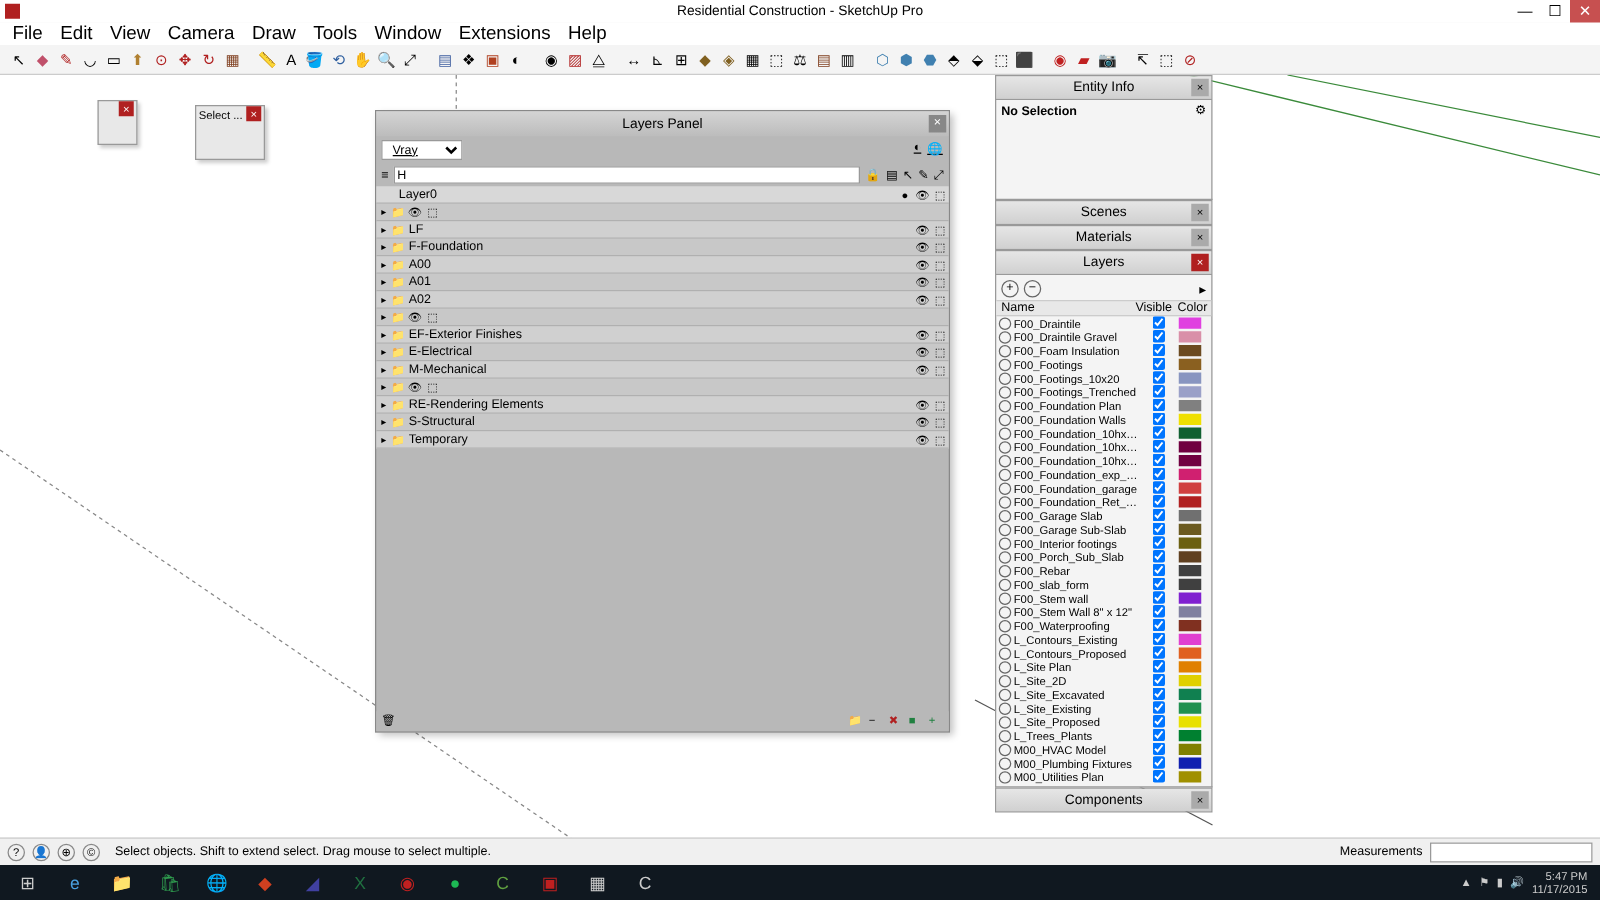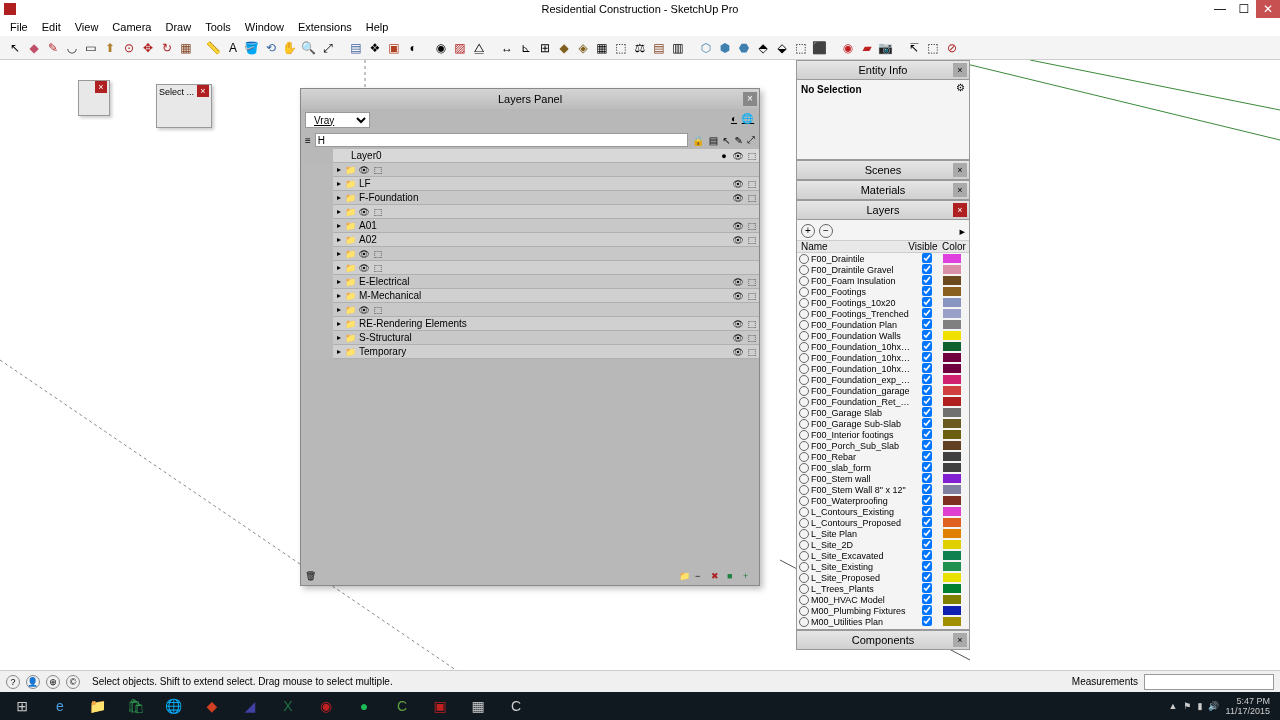--- a/index.html
+++ b/index.html
@@ -4,21 +4,21 @@
 <style>
 * { margin: 0; padding: 0; box-sizing: border-box; font-family: "Segoe UI", Tahoma, sans-serif; }
 body { width: 1280px; height: 720px; background: #f0f0f0; overflow: hidden; position: relative; }
 
 .titlebar { height: 18px; background: #fff; display: flex; align-items: center; justify-content: center; position: relative; font-size: 11px; }
 .titlebar .win-controls { position: absolute; right: 0; top: 0; display: flex; }
 .titlebar .win-controls div { width: 24px; height: 18px; display: flex; align-items: center; justify-content: center; font-size: 12px; }
 .titlebar .win-controls .close { background: #c75050; color: #fff; }
 .titlebar .app-icon { position: absolute; left: 4px; width: 12px; height: 12px; background: #b02020; }
 
-.menubar { height: 18px; background: #fff; display: flex; align-items: center; padding: 0 4px; font-size: 11px; gap: 2px; }
+.menubar { height: 18px; background: #fff; display: flex; align-items: flex-start; padding: 0 4px; font-size: 15px; gap: 2px; }
 .menubar span { padding: 0 6px; }
 
 .toolbar { height: 24px; background: #f4f4f4; border-bottom: 1px solid #ccc; display: flex; align-items: center; padding: 2px 6px; gap: 4px; }
 .tool-group { display: flex; gap: 1px; margin-right: 6px; }
 .tool { width: 18px; height: 18px; display: flex; align-items: center; justify-content: center; font-size: 12px; cursor: pointer; }
 
 .canvas { position: absolute; top: 60px; left: 0; right: 0; bottom: 22px; background: #fff; }
 .canvas svg { width: 100%; height: 100%; }
 
 .float-btn { position: absolute; width: 32px; height: 36px; background: #e8e8e8; border: 1px solid #999; box-shadow: 2px 2px 3px rgba(0,0,0,.2); }
@@ -30,21 +30,21 @@
 .layers-panel { position: absolute; top: 88px; left: 300px; width: 460px; height: 498px; background: #b8b8b8; border: 1px solid #888; box-shadow: 3px 3px 6px rgba(0,0,0,.25); }
 .lp-title { height: 20px; background: linear-gradient(#d4d4d4,#bcbcbc); display: flex; align-items: center; justify-content: center; font-size: 11px; position: relative; }
 .lp-title .close { position: absolute; right: 2px; width: 14px; height: 14px; background: #888; color:#fff; font-size:10px; text-align:center; line-height:14px; }
 .lp-tools { height: 22px; display: flex; align-items: center; padding: 0 4px; gap: 0; background: #b8b8b8; text-decoration: underline; }
 .lp-select { height: 16px; font-size: 10px; background:#fff; border:1px solid #999; padding:0 18px 0 4px; }
 .lp-search { flex: 1; }
 .lp-icon { width: 14px; height: 14px; font-size: 10px; text-align:center; }
 .lp-filter { height: 18px; display:flex; align-items:center; padding:0 4px; gap:4px; font-size:10px; background:#b8b8b8; }
 .lp-filter input { flex:1; height:14px; border:1px solid #999; font-size:10px; padding:0 2px; }
 .lp-list { background: #bababa; overflow: hidden; }
-.lp-row { height: 14px; display: flex; align-items: center; font-size: 10px; background: #d0d0d0; border-bottom: 1px solid #b0b0b0; margin-left: 32px; }
+.lp-row { height: 14px; display: flex; align-items: center; font-size: 10px; background: #d0d0d0; border-bottom: 1px solid #b0b0b0; }
 .lp-row:nth-child(odd) { background: #c8c8c8; }
 .lp-row .toggle { width: 12px; text-align: center; font-size: 8px; }
 .lp-row .folder { width: 12px; font-size: 9px; }
 .lp-row .name { flex: 1; padding-left: 2px; }
 .lp-row .eye { width: 14px; text-align:center; font-size:9px; }
 .lp-footer { position:absolute; bottom:0; left:0; right:0; height:16px; background:#b8b8b8; display:flex; justify-content:flex-end; gap:4px; padding:0 4px; align-items:center; }
 .lp-footer .fi { width:12px; height:12px; font-size:9px; }
 
 
 .right-panels { position: absolute; top: 60px; right: 310px; width: 174px; }
@@ -234,20 +234,21 @@
       <div class="lp-row">
         <div class="toggle">▸</div>
         <div class="folder">📁</div>
         <div class="name">F-Foundation</div>
         <div class="eye">👁</div>
         <div class="eye">⬚</div>
       </div>
       <div class="lp-row">
         <div class="toggle">▸</div>
         <div class="folder">📁</div>
+        <div class="name">A00</div>
         <div class="eye">👁</div>
         <div class="eye">⬚</div>
       </div>
       <div class="lp-row">
         <div class="toggle">▸</div>
         <div class="folder">📁</div>
         <div class="name">A01</div>
         <div class="eye">👁</div>
         <div class="eye">⬚</div>
       </div>
@@ -260,20 +261,21 @@
       </div>
       <div class="lp-row">
         <div class="toggle">▸</div>
         <div class="folder">📁</div>
         <div class="eye">👁</div>
         <div class="eye">⬚</div>
       </div>
       <div class="lp-row">
         <div class="toggle">▸</div>
         <div class="folder">📁</div>
+        <div class="name">EF-Exterior Finishes</div>
         <div class="eye">👁</div>
         <div class="eye">⬚</div>
       </div>
       <div class="lp-row">
         <div class="toggle">▸</div>
         <div class="folder">📁</div>
         <div class="name">E-Electrical</div>
         <div class="eye">👁</div>
         <div class="eye">⬚</div>
       </div>

